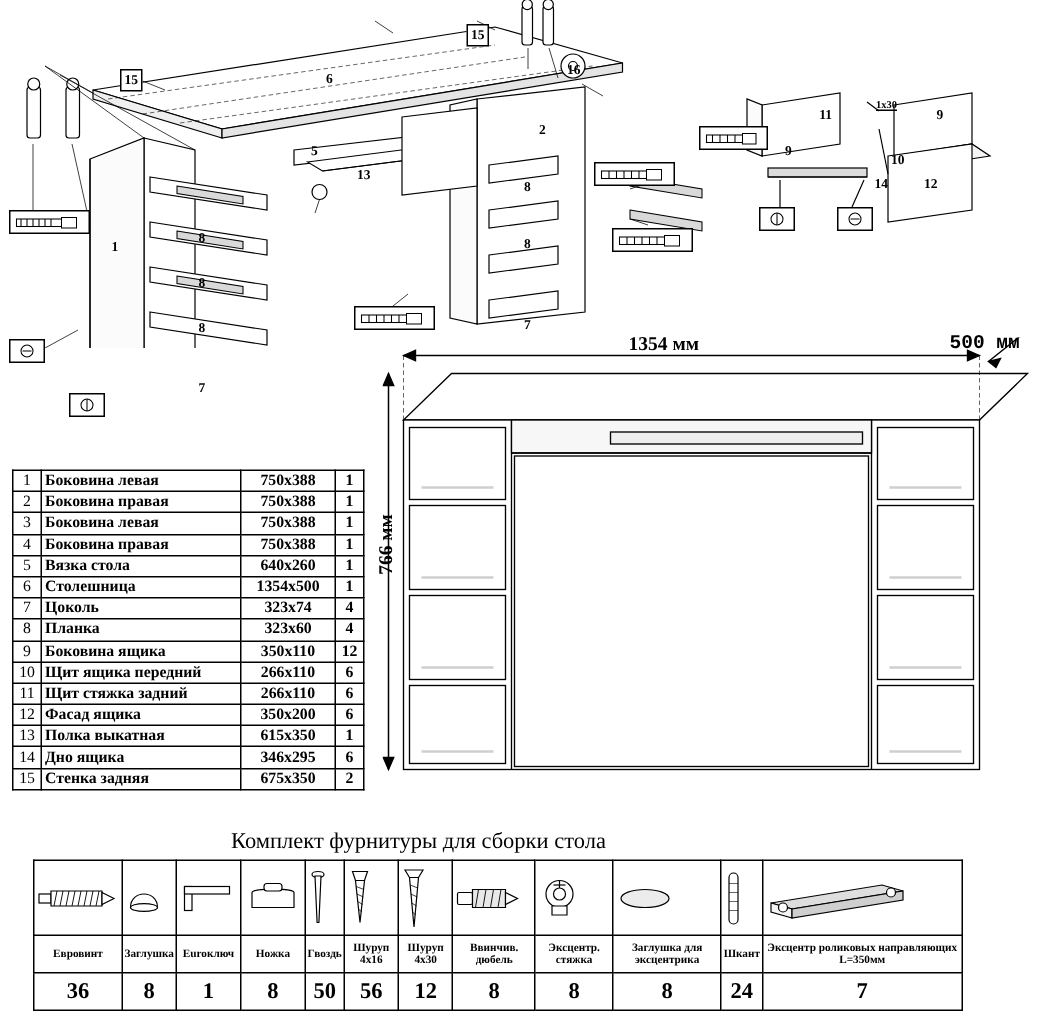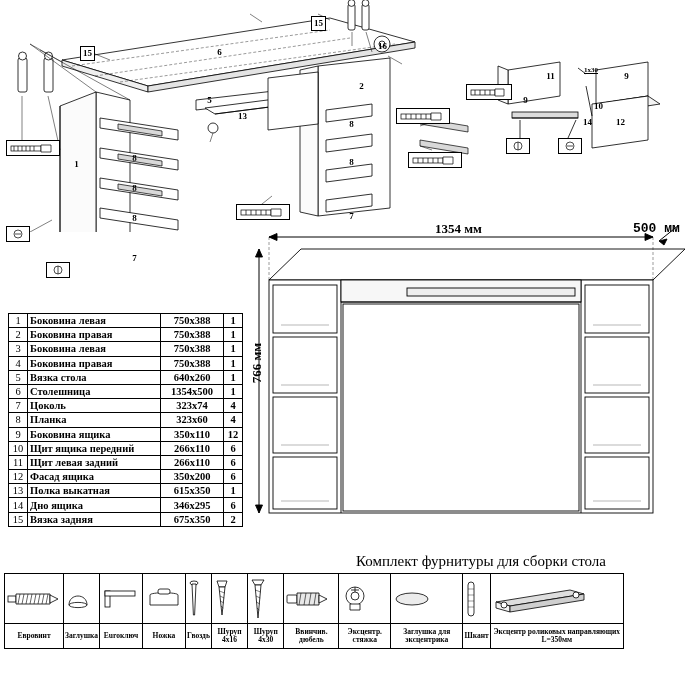--- a/index.html
+++ b/index.html
@@ -15,22 +15,22 @@
   #dims{left:255px;top:225px;width:445px;height:300px;}
   .dimtxt{position:absolute;font-weight:bold;font-size:13px;}
   
   #parts{position:absolute;left:8px;top:313px;border-collapse:collapse;font-size:10.5px;}
   #parts td{border:1px solid #000;padding:0 2px;height:13.2px;line-height:13px;white-space:nowrap;}
   #parts td.n{width:14px;text-align:center;}
   #parts td.nm{width:128px;font-weight:bold;margin-top:16px;}
   #parts td.sz{width:58px;text-align:center;font-weight:bold;}
   #parts td.q{width:14px;text-align:center;font-weight:bold;}
   
-  #kitTitle{position:absolute;left:0;top:553px;width:558px;text-align:right;font-size:15px;padding-left:48px;}
-  #kit{position:absolute;left:4px;top:573px;border-collapse:collapse;width:620px;}
+  #kitTitle{position:absolute;left:0;top:553px;width:558px;text-align:center;font-size:15px;}
+  #kit{position:absolute;left:22px;top:573px;border-collapse:collapse;width:620px;}
   #kit td{border:1px solid #000;text-align:center;vertical-align:middle;}
   #kit tr.icons td{height:47px;}
   #kit tr.names td{height:22px;font-size:7.5px;line-height:8.5px;font-weight:bold;padding:1px;}
   #kit tr.qty td{height:22px;font-size:15px;font-weight:bold;}
   svg{display:block;}
 </style>
 </head>
 <body>
 
 <div class="abs" id="exploded">
@@ -313,21 +313,21 @@
       <polygon points="404,16 412,14 409,20" fill="#000"></polygon>
 
       <line x1="4" y1="24" x2="4" y2="288" stroke-width="1"></line>
       <polygon points="4,24 0.5,32 7.5,32" fill="#000"></polygon>
       <polygon points="4,288 0.5,280 7.5,280" fill="#000"></polygon>
 
       <line x1="14" y1="12" x2="14" y2="55" stroke-width="0.4" stroke-dasharray="3,2"></line>
       <line x1="398" y1="12" x2="398" y2="55" stroke-width="0.4" stroke-dasharray="3,2"></line>
     </g>
   </svg>
-  <div class="dimtxt" style="left:180px;top:-4px;">1354 мм</div>
+  <div class="dimtxt" style="left:164px;top:-4px;">1354 мм</div>
   <div class="dimtxt" style="left:378px;top:-4px;font-family:Liberation Mono, monospace;">500 мм</div>
   <div class="dimtxt" style="left:-18px;top:130px;transform:rotate(-90deg);transform-origin:center;">766 мм</div>
 </div>
 
 <table id="parts">
   <tbody>
     <tr>
         <td class="n">1</td>
         <td class="nm">Боковина левая</td>
         <td class="sz">750x388</td>
@@ -382,21 +382,21 @@
         <td class="q">12</td>
       </tr>
     <tr>
         <td class="n">10</td>
         <td class="nm">Щит ящика передний</td>
         <td class="sz">266x110</td>
         <td class="q">6</td>
       </tr>
     <tr>
         <td class="n">11</td>
-        <td class="nm">Щит левая задний</td>
+        <td class="nm">Щит стяжка задний</td>
         <td class="sz">266x110</td>
         <td class="q">6</td>
       </tr>
     <tr>
         <td class="n">12</td>
         <td class="nm">Фасад ящика</td>
         <td class="sz">350x200</td>
         <td class="q">6</td>
       </tr>
     <tr>
@@ -406,21 +406,21 @@
         <td class="q">1</td>
       </tr>
     <tr>
         <td class="n">14</td>
         <td class="nm">Дно ящика</td>
         <td class="sz">346x295</td>
         <td class="q">6</td>
       </tr>
     <tr>
         <td class="n">15</td>
-        <td class="nm">Вязка задняя</td>
+        <td class="nm">Стенка задняя</td>
         <td class="sz">675x350</td>
         <td class="q">2</td>
       </tr>
   </tbody>
 </table>
 
 <div id="kitTitle">Комплект фурнитуры для сборки стола</div>
 <table id="kit">
   <tbody>
       <tr class="icons">
@@ -590,14 +590,28 @@
     <td>Ножка</td>
     <td>Гвоздь</td>
     <td>Шуруп 4x16</td>
     <td>Шуруп 4x30</td>
     <td>Ввинчив. дюбель</td>
     <td>Эксцентр. стяжка</td>
     <td>Заглушка для эксцентрика</td>
     <td>Шкант</td>
     <td>Эксцентр роликовых направляющих L=350мм</td>
   </tr>
+  <tr class="qty">
+    <td>36</td>
+    <td>8</td>
+    <td>1</td>
+    <td>8</td>
+    <td>50</td>
+    <td>56</td>
+    <td>12</td>
+    <td>8</td>
+    <td>8</td>
+    <td>8</td>
+    <td>24</td>
+    <td>7</td>
+  </tr>
 </tbody>
   </table>
 
 </body></html>

